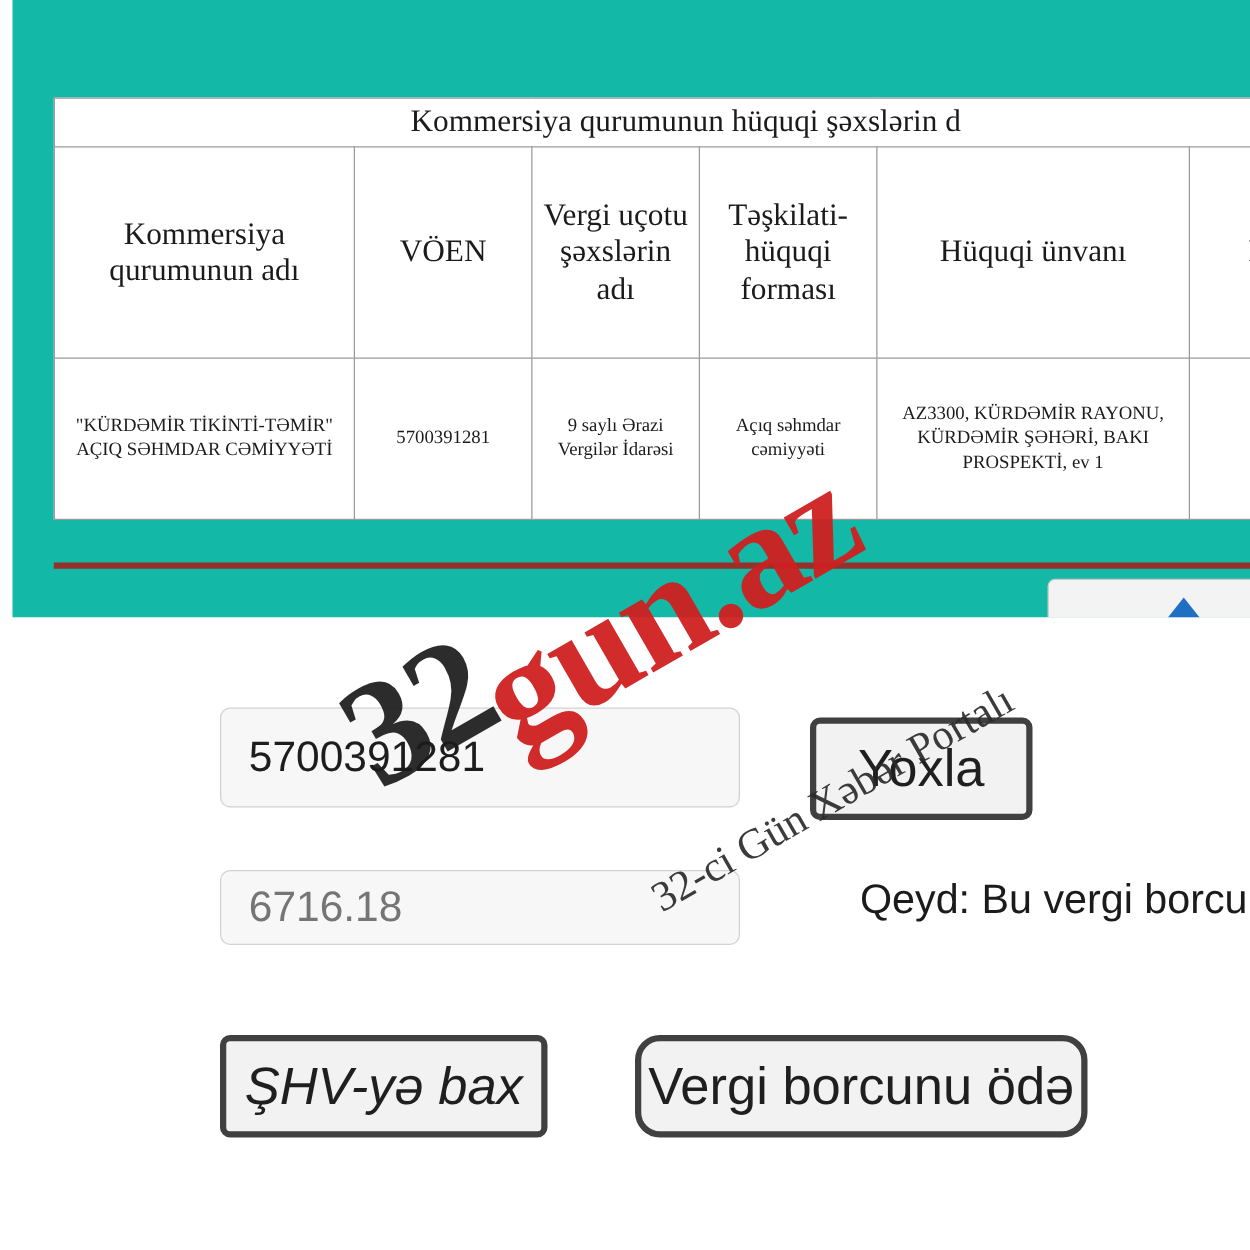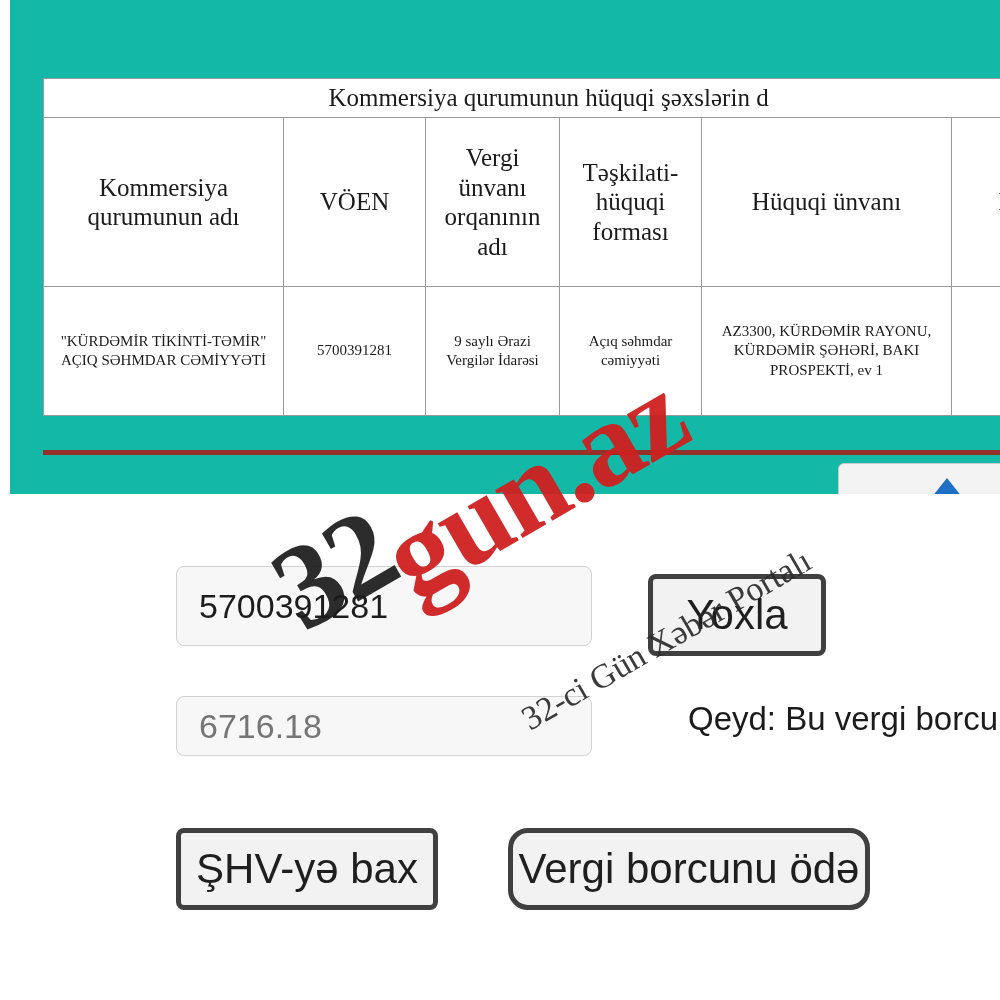--- a/index.html
+++ b/index.html
@@ -172,20 +172,21 @@
     top: 80px;
     width: 178px;
     height: 82px;
   }
 
   #shv-button {
     left: 176px;
     top: 334px;
     width: 262px;
     height: 82px;
+    font-style: italic;
   }
 
   #pay-button {
     left: 508px;
     top: 334px;
     width: 362px;
     height: 82px;
     border-radius: 20px;
   }
 
@@ -263,21 +264,21 @@
         <col class="col-addr">
         <col class="col-last">
       </colgroup>
       <tbody>
           <tr class="title-row">
         <td colspan="6">Kommersiya qurumunun hüquqi şəxslərin d</td>
       </tr>
       <tr class="head-row">
         <td>Kommersiya qurumunun adı</td>
         <td>VÖEN</td>
-        <td>Vergi ünvanı orqanının adı</td>
+        <td>Vergi uçotu şəxslərin adı</td>
         <td>Təşkilati-hüquqi forması</td>
         <td>Hüquqi ünvanı</td>
         <td>I</td>
       </tr>
       <tr class="data-row">
         <td>"KÜRDƏMİR TİKİNTİ-TƏMİR" AÇIQ SƏHMDAR CƏMİYYƏTİ</td>
         <td>5700391281</td>
         <td>9 saylı Ərazi Vergilər İdarəsi</td>
         <td>Açıq səhmdar cəmiyyəti</td>
         <td>AZ3300, KÜRDƏMİR RAYONU, KÜRDƏMİR ŞƏHƏRİ, BAKI PROSPEKTİ, ev 1</td>

